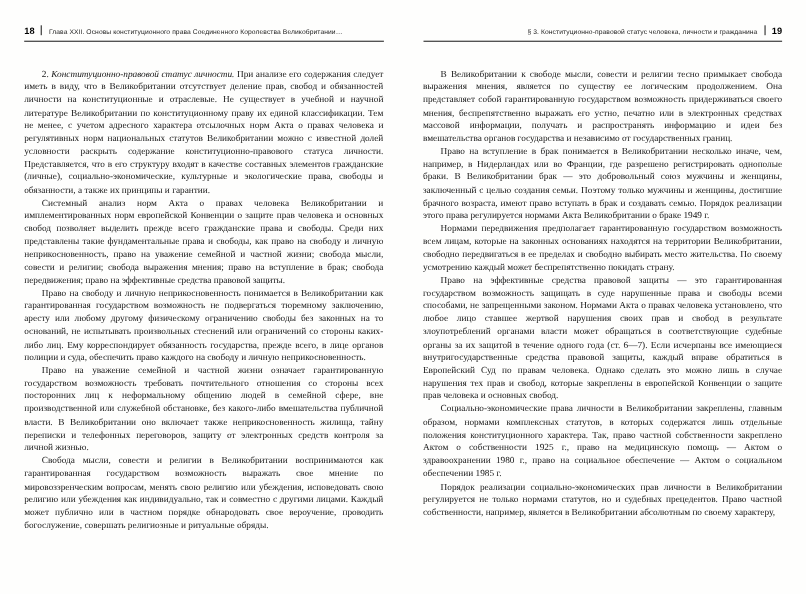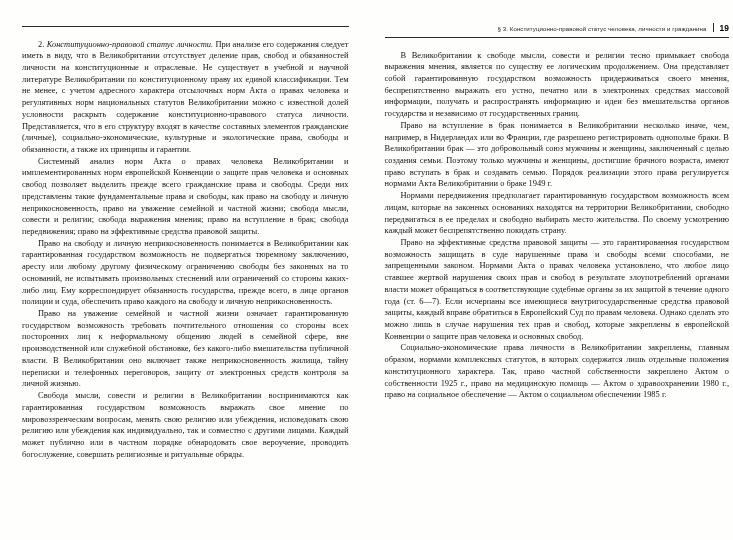--- a/index.html
+++ b/index.html
@@ -25,21 +25,21 @@
   }
 
   .page {
     position: relative;
     width: 366.5px;
     height: 540px;
     box-sizing: border-box;
     background: #fefefd;
   }
   .page-left  { padding: 22px 18px 10px 22px; }
-  .page-right { padding: 22px 4px 10px 18px; }
+  .page-right { padding: 22px 22px 10px 18px; }
 
   
   .running-head {
     display: flex;
     align-items: baseline;
     font-family: "Liberation Sans", "DejaVu Sans", sans-serif;
     font-size: 6.1px;
     letter-spacing: 0.08px;
     color: #1d1d1d;
     height: 11px;
@@ -73,21 +73,21 @@
   .head-rule {
     border: 0;
     border-top: 0.9px solid #2b2b2b;
     margin: 3.5px 0 0 0;
     padding: 0;
     height: 0;
   }
 
   
   .column {
-    margin-top: 12px;
+    margin-top: 24px;
     font-size: 8.45px;
     line-height: 11.72px;
     text-align: justify;
     text-justify: inter-word;
     hyphens: manual;
     color: #141414;
   }
   .column p {
     margin: 0;
     text-indent: 16px;
@@ -98,20 +98,25 @@
   
   .column { transform-origin: left top; }
 </style>
 </head>
 <body>
 
 <div class="page-spread">
 
   <div class="page page-left">
 
+    <div class="running-head left">
+      <span class="folio">18</span>
+      <span class="rule-sep"></span>
+      <span class="head-title">Глава XXII.  Основы конституционного права Соединенного Королевства Великобритании…</span>
+    </div>
     <hr class="head-rule">
 
     <div class="column">
 
       <p><span>2.</span> <span class="run-in-title">Конституционно-правовой статус личности.</span> <span>При анализе его содержания следует иметь в виду, что в Великобритании отсутствует деление прав, свобод и обязанностей личности на конституционные и отраслевые. Не существует в учебной и научной литературе Великобритании по конституционному праву их единой классификации. Тем не менее, с учетом адресного характера отсылочных норм Акта о правах человека и регулятивных норм национальных статутов Великобритании можно с известной долей условности раскрыть содержание конституционно-правового статуса личности. Представляется, что в его структуру входят в качестве составных элементов гражданские (личные), социально-экономические, культурные и экологические права, свободы и обязанности, а также их принципы и гарантии.</span></p>
 
       <p>Системный анализ норм Акта о правах человека Великобритании и имплементированных норм европейской Конвенции о защите прав человека и основных свобод позволяет выделить прежде всего гражданские права и свободы. Среди них представлены такие фундаментальные права и свободы, как право на свободу и личную неприкосновенность, право на уважение семейной и частной жизни; свобода мысли, совести и религии; свобода выражения мнения; право на вступление в брак; свобода передвижения; право на эффективные средства правовой защиты.</p>
       <p>Право на свободу и личную неприкосновенность понимается в Великобритании как гарантированная государством возможность не подвергаться тюремному заключению, аресту или любому другому физическому ограничению свободы без законных на то оснований, не испытывать произвольных стеснений или ограничений со стороны каких-либо лиц. Ему корреспондирует обязанность государства, прежде всего, в лице органов полиции и суда, обеспечить право каждого на свободу и личную неприкосновенность.</p>
       <p>Право на уважение семейной и частной жизни означает гарантированную государством возможность требовать почтительного отношения со стороны всех посторонних лиц к неформальному общению людей в семейной сфере, вне производственной или служебной обстановке, без какого-либо вмешательства публичной власти. В Великобритании оно включает также неприкосновенность жилища, тайну переписки и телефонных переговоров, защиту от электронных средств контроля за личной жизнью.</p>
       <p>Свобода мысли, совести и религии в Великобритании воспринимаются как гарантированная государством возможность выражать свое мнение по мировоззренческим вопросам, менять свою религию или убеждения, исповедовать свою религию или убеждения как индивидуально, так и совместно с другими лицами. Каждый может публично или в частном порядке обнародовать свое вероучение, проводить богослужение, совершать религиозные и ритуальные обряды.</p>
@@ -127,16 +132,17 @@
       <span class="folio">19</span>
     </div>
     <hr class="head-rule">
 
     <div class="column">
       <p>В Великобритании к свободе мысли, совести и религии тесно примыкает свобода выражения мнения, является по существу ее логическим продолжением. Она представляет собой гарантированную государством возможность придерживаться своего мнения, беспрепятственно выражать его устно, печатно или в электронных средствах массовой информации, получать и распространять информацию и идеи без вмешательства органов государства и независимо от государственных границ.</p>
       <p>Право на вступление в брак понимается в Великобритании несколько иначе, чем, например, в Нидерландах или во Франции, где разрешено регистрировать однополые браки. В Великобритании брак — это добровольный союз мужчины и женщины, заключенный с целью создания семьи. Поэтому только мужчины и женщины, достигшие брачного возраста, имеют право вступать в брак и создавать семью. Порядок реализации этого права регулируется нормами Акта Великобритании о браке 1949 г.</p>
       <p>Нормами передвижения предполагает гарантированную государством возможность всем лицам, которые на законных основаниях находятся на территории Великобритании, свободно передвигаться в ее пределах и свободно выбирать место жительства. По своему усмотрению каждый может беспрепятственно покидать страну.</p>
       <p>Право на эффективные средства правовой защиты — это гарантированная государством возможность защищать в суде нарушенные права и свободы всеми способами, не запрещенными законом. Нормами Акта о правах человека установлено, что любое лицо ставшее жертвой нарушения своих прав и свобод в результате злоупотреблений органами власти может обращаться в соответствующие судебные органы за их защитой в течение одного года (ст. 6—7). Если исчерпаны все имеющиеся внутригосударственные средства правовой защиты, каждый вправе обратиться в Европейский Суд по правам человека. Однако сделать это можно лишь в случае нарушения тех прав и свобод, которые закреплены в европейской Конвенции о защите прав человека и основных свобод.</p>
       <p>Социально-экономические права личности в Великобритании закреплены, главным образом, нормами комплексных статутов, в которых содержатся лишь отдельные положения конституционного характера. Так, право частной собственности закреплено Актом о собственности 1925 г., право на медицинскую помощь — Актом о здравоохранении 1980 г., право на социальное обеспечение — Актом о социальном обеспечении 1985 г.</p>
+      <p>Порядок реализации социально-экономических прав личности в Великобритании регулируется не только нормами статутов, но и судебных прецедентов. Право частной собственности, например, является в Великобритании абсолютным по своему характеру,</p>
     </div>
   </div>
 
 </div>
 
 </body></html>

